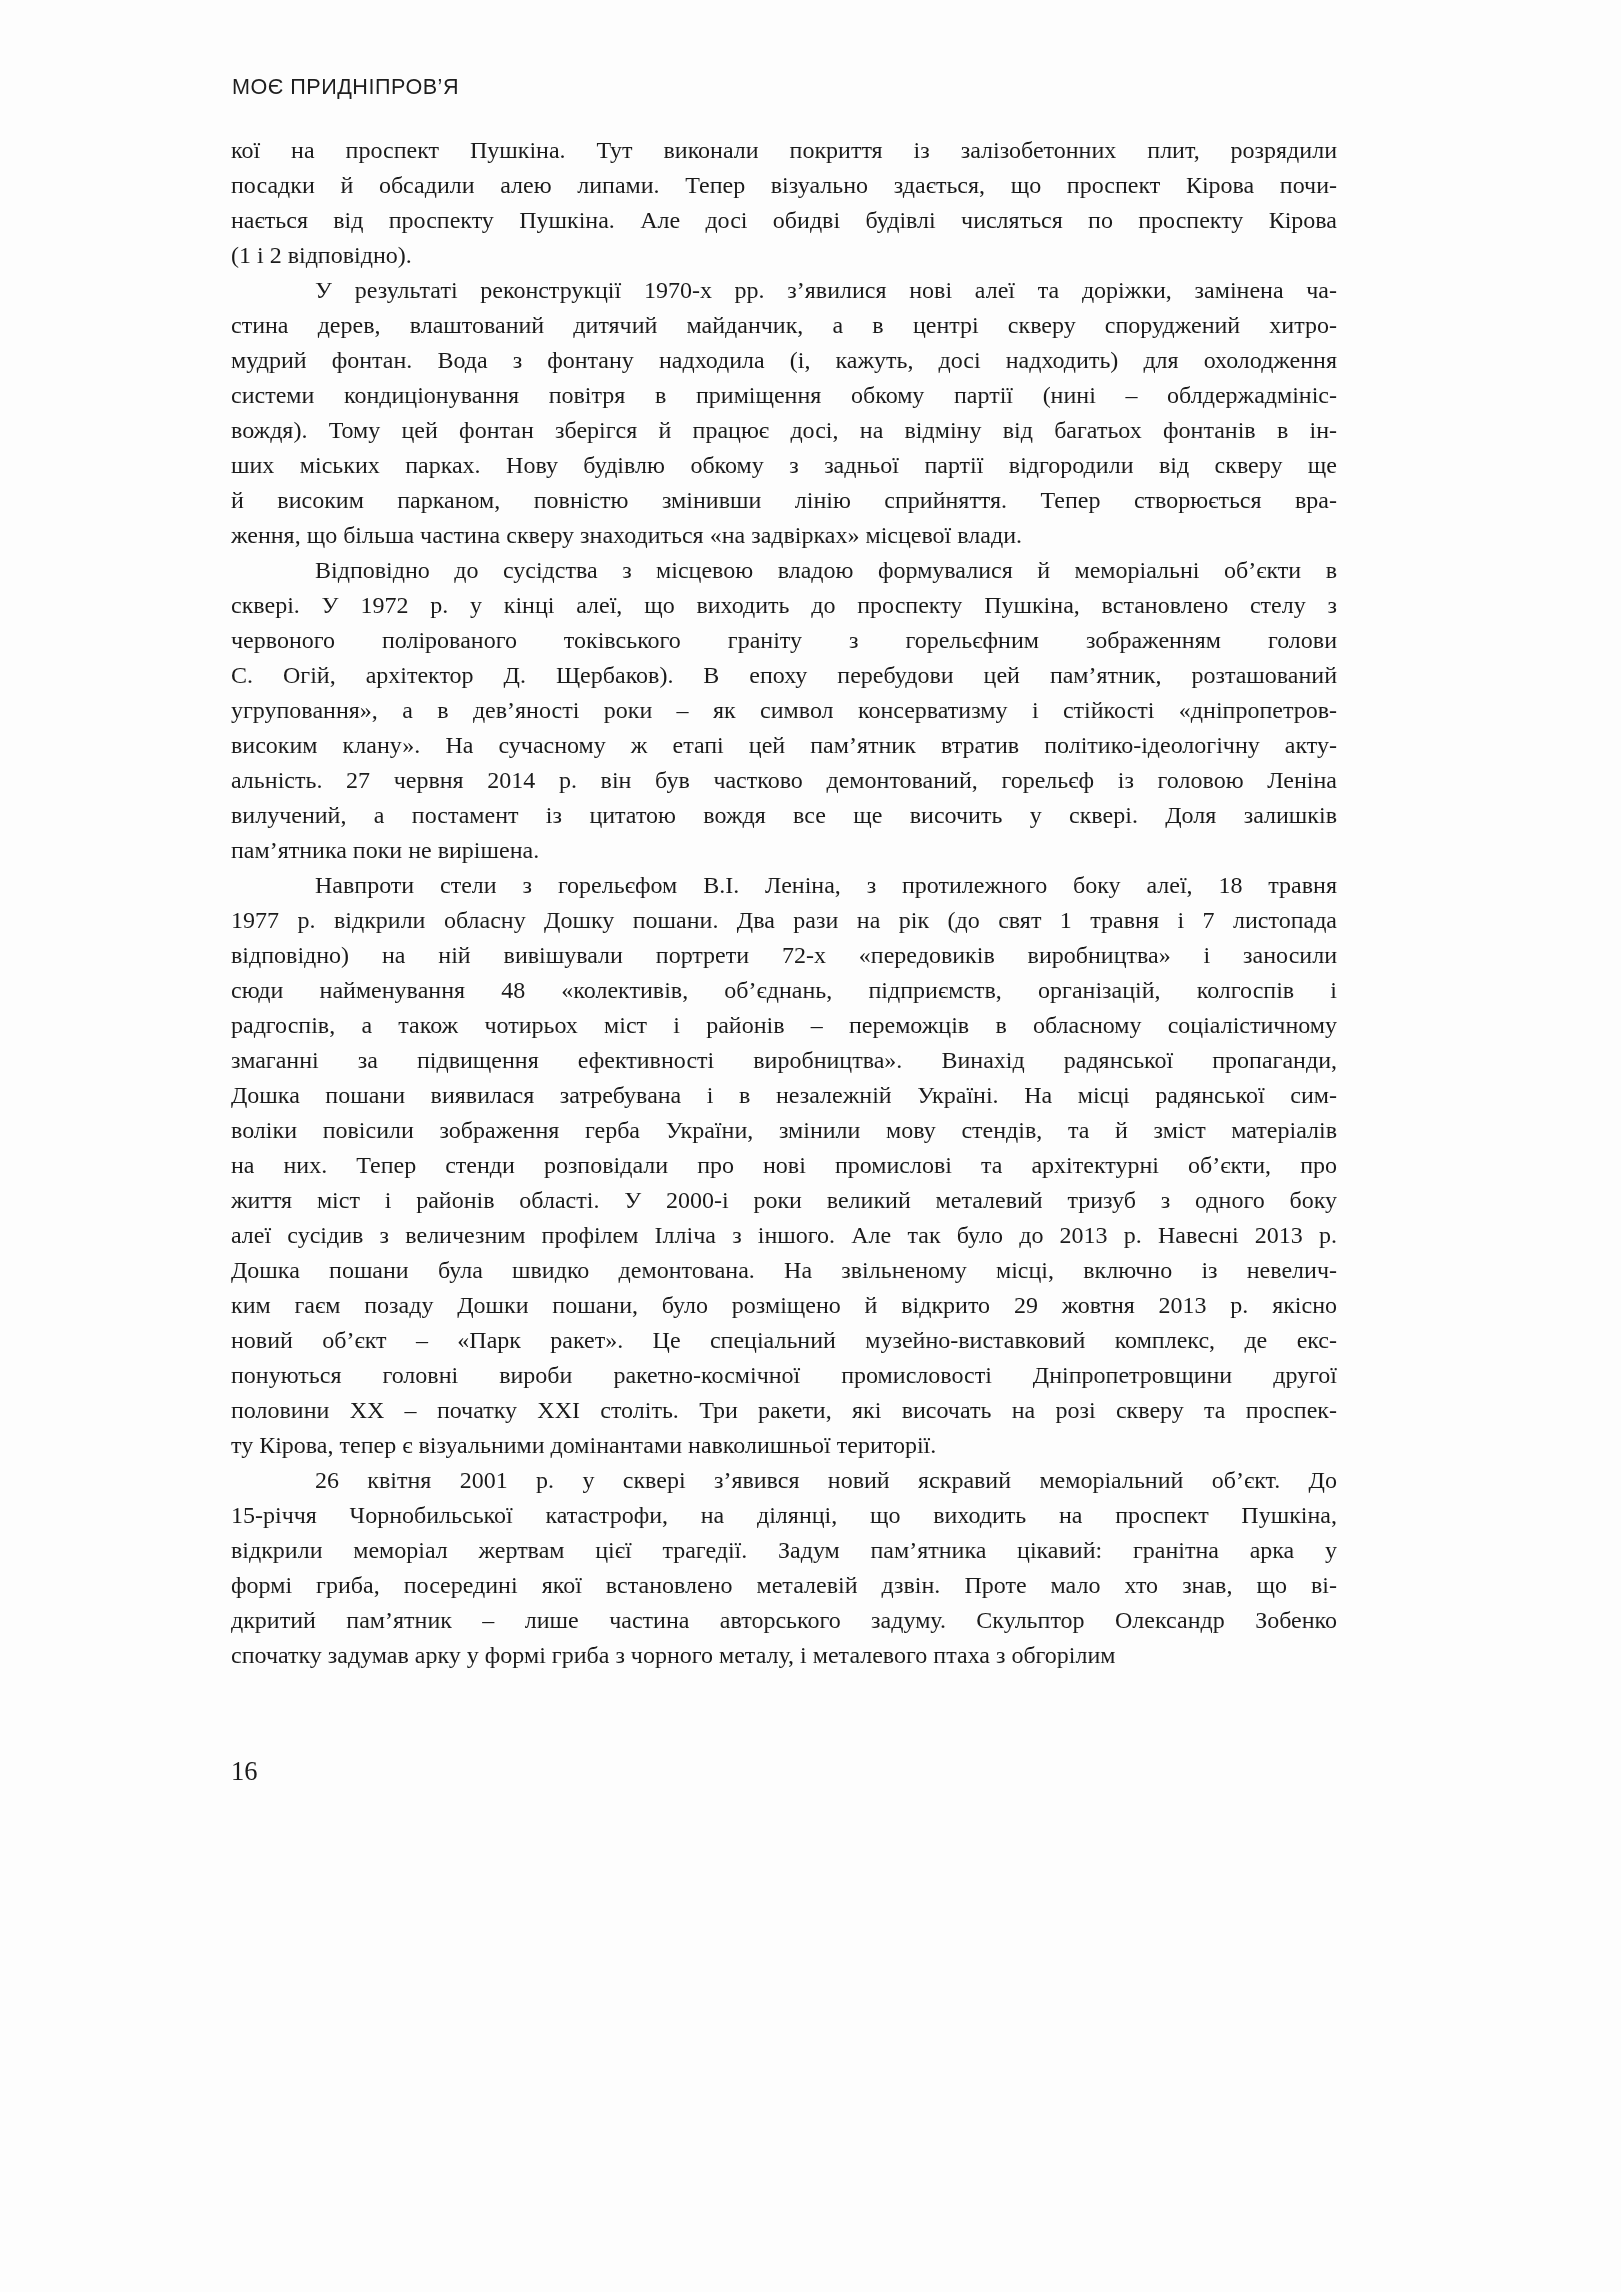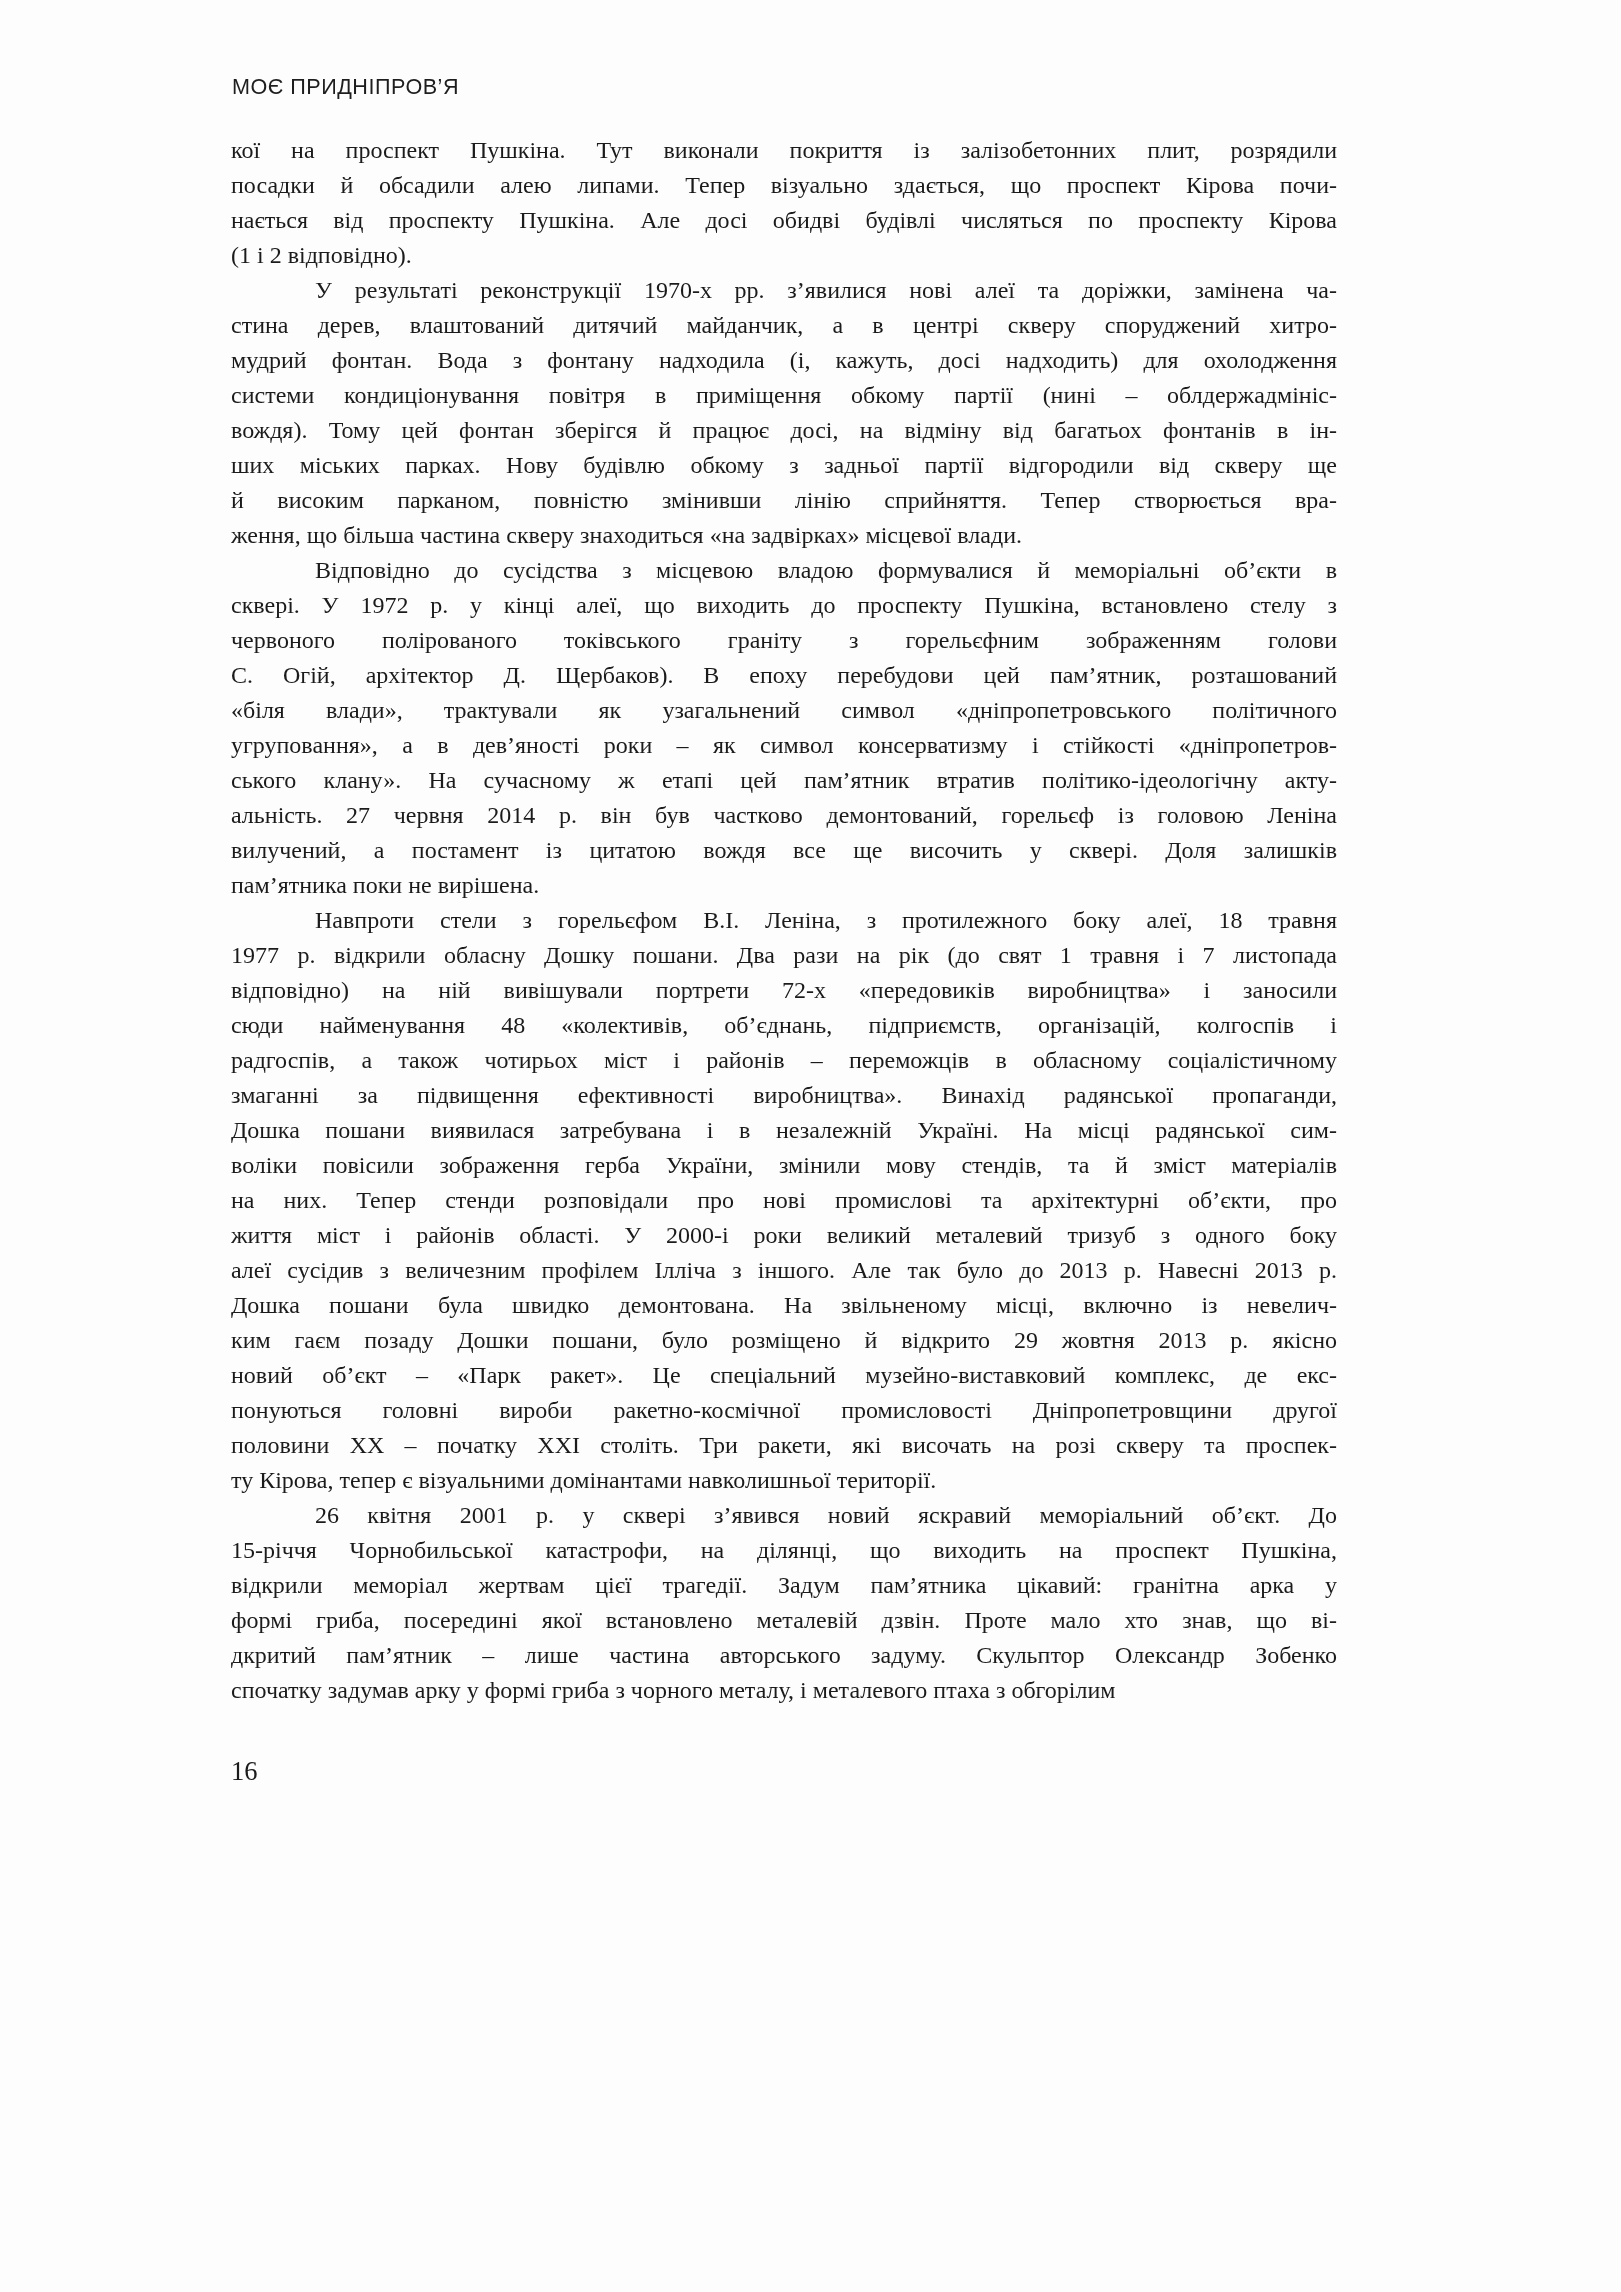--- a/index.html
+++ b/index.html
@@ -71,23 +71,22 @@
       <div class="line">мудрий фонтан. Вода з фонтану надходила (і, кажуть, досі надходить) для охолодження</div>
       <div class="line">системи кондиціонування повітря в приміщення обкому партії (нині – облдержадмініс-</div>
       <div class="line">вождя). Тому цей фонтан зберігся й працює досі, на відміну від багатьох фонтанів в ін-</div>
       <div class="line">ших міських парках. Нову будівлю обкому з задньої партії відгородили від скверу ще</div>
       <div class="line">й високим парканом, повністю змінивши лінію сприйняття. Тепер створюється вра-</div>
       <div class="line last">ження, що більша частина скверу знаходиться «на задвірках» місцевої влади.</div>
       <div class="line indent">Відповідно до сусідства з місцевою владою формувалися й меморіальні об’єкти в</div>
       <div class="line">сквері. У 1972 р. у кінці алеї, що виходить до проспекту Пушкіна, встановлено стелу з</div>
       <div class="line">червоного полірованого токівського граніту з горельєфним зображенням голови</div>
       <div class="line">С. Огій, архітектор Д. Щербаков). В епоху перебудови цей пам’ятник, розташований</div>
-      <div class="line">«біля влади», трактували як узагальнений символ «дніпропетровського політичного</div>
       <div class="line">угруповання», а в дев’яності роки – як символ консерватизму і стійкості «дніпропетров-</div>
-      <div class="line">ського клану». На сучасному ж етапі цей пам’ятник втратив політико-ідеологічну акту-</div>
+      <div class="line">високим клану». На сучасному ж етапі цей пам’ятник втратив політико-ідеологічну акту-</div>
       <div class="line">альність. 27 червня 2014 р. він був частково демонтований, горельєф із головою Леніна</div>
       <div class="line">вилучений, а постамент із цитатою вождя все ще височить у сквері. Доля залишків</div>
       <div class="line last">пам’ятника поки не вирішена.</div>
       <div class="line indent">Навпроти стели з горельєфом В.І. Леніна, з протилежного боку алеї, 18 травня</div>
       <div class="line">1977 р. відкрили обласну Дошку пошани. Два рази на рік (до свят 1 травня і 7 листопада</div>
       <div class="line">відповідно) на ній вивішували портрети 72-х «передовиків виробництва» і заносили</div>
       <div class="line">сюди найменування 48 «колективів, об’єднань, підприємств, організацій, колгоспів і</div>
       <div class="line">радгоспів, а також чотирьох міст і районів – переможців в обласному соціалістичному</div>
       <div class="line">змаганні за підвищення ефективності виробництва». Винахід радянської пропаганди,</div>
       <div class="line">Дошка пошани виявилася затребувана і в незалежній Україні. На місці радянської сим-</div>

